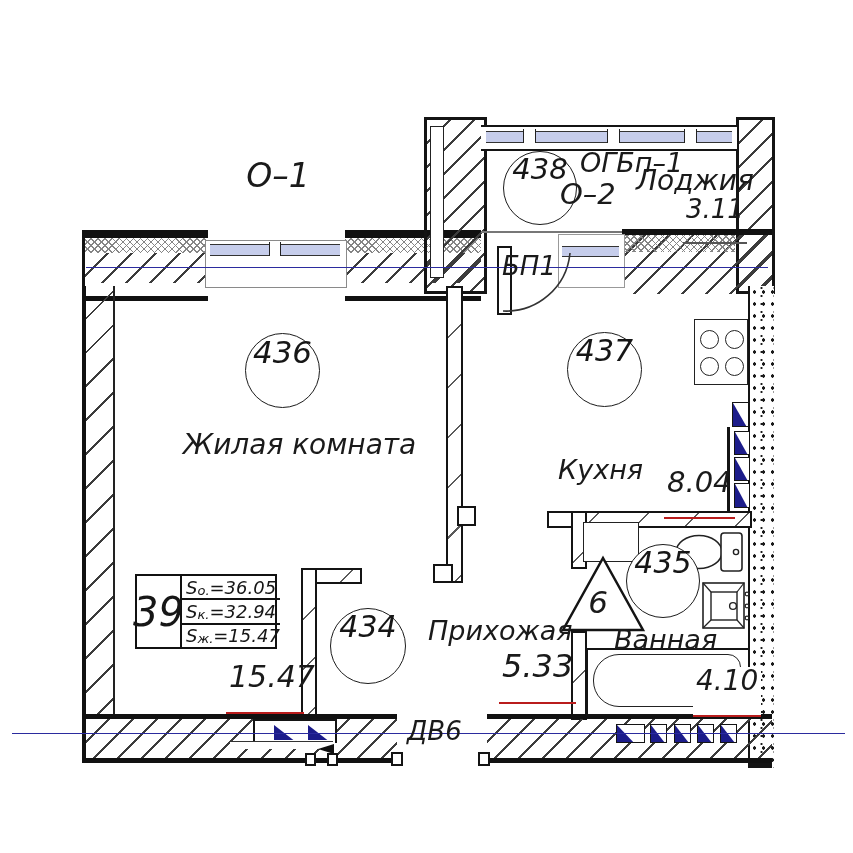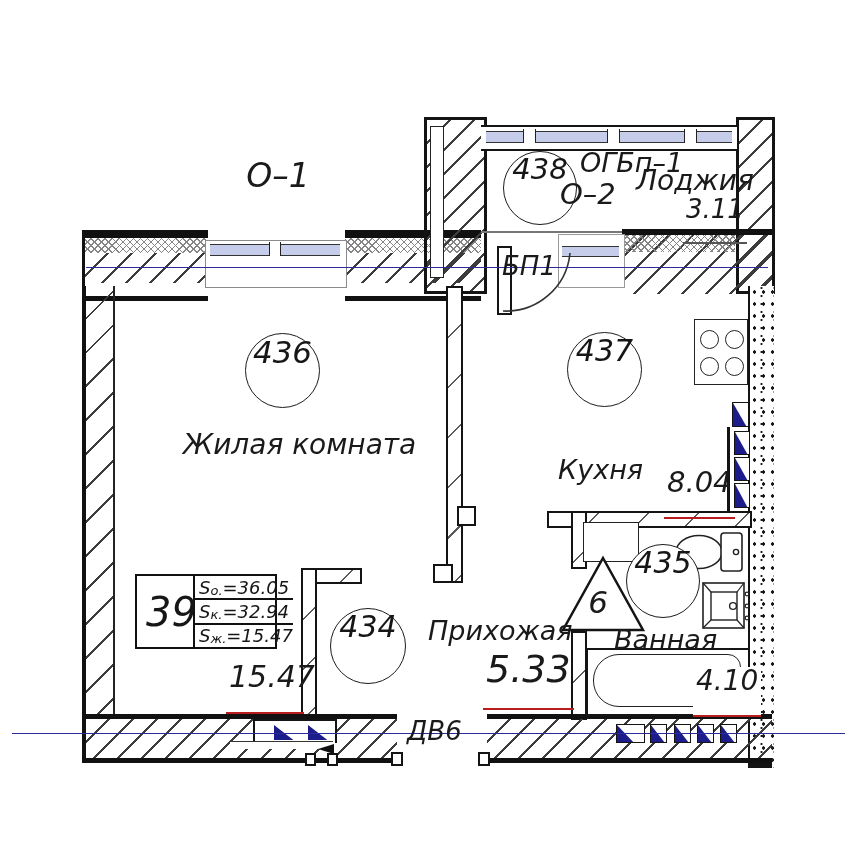--- a/index.html
+++ b/index.html
@@ -26,21 +26,21 @@
   .area{border-bottom:2px solid #b91c1c;padding:0 3px 20px 3px;}
   .cl{position:absolute;height:1.4px;background:#2b2b9e;z-index:30;}
   .rail{position:absolute;border-top:1.5px solid #333;border-bottom:1.5px solid #333;background:#c6cdeb;z-index:6;}
   .divider{position:absolute;background:#fff;border-left:1.5px solid #222;border-right:1.5px solid #222;z-index:7;}
   .navy-tri{position:absolute;background:#1c1c8a;clip-path:polygon(0 0,0 100%,88% 100%);}
   .marker-box{position:absolute;background:#fff;border:1.6px solid #141414;z-index:12;}
   svg.overlay{position:absolute;left:0;top:0;z-index:20;}
   .tbl{position:absolute;left:135px;top:574px;width:138px;height:71px;border:2px solid #111;
        background:#fff;display:flex;z-index:36;}
   .tbl-num{width:43px;border-right:2px solid #111;display:flex;align-items:center;justify-content:center;
-       font-size:40px;font-style:italic;padding-left:13px;}
+       font-size:40px;font-style:italic;}
   .tbl-rows{flex:1;display:flex;flex-direction:column;}
   .tbl-row{flex:1;border-bottom:2px solid #111;font-size:18px;font-style:italic;
        display:flex;align-items:center;padding-left:4px;}
   .tbl-row:last-child{border-bottom:none;}
   .sub{font-size:13px;position:relative;top:3px;}
 </style>
 </head>
 <body>
 
 <div class="plan">
@@ -212,21 +212,21 @@
   <div class="lbl area" style="left:683px;top:196px;font-size:26px;border-color:#555;">3.11</div>
   <div class="lbl" style="left:502px;top:253px;font-size:26px;z-index:41;">БП1</div>
 
   <div class="lbl ctr" style="left:183px;top:431px;width:225px;font-size:28px;">Жилая комната</div>
   <div class="lbl area ctr" style="left:226px;top:662px;width:72px;font-size:30px;">15.47</div>
 
   <div class="lbl" style="left:558px;top:456px;font-size:27px;">Кухня</div>
   <div class="lbl area" style="left:664px;top:468px;font-size:29px;">8.04</div>
 
   <div class="lbl" style="left:428px;top:617px;font-size:27px;">Прихожая</div>
-  <div class="lbl area" style="left:483px;top:650px;font-size:38px;">5.33</div>
+  <div class="lbl area" style="left:499px;top:650px;font-size:32px;">5.33</div>
 
   <div class="lbl" style="left:614px;top:626px;font-size:27px;z-index:41;">Ванная</div>
   <div class="lbl area" style="left:693px;top:667px;font-size:28px;background:#fff;z-index:41;">4.10</div>
 
   <div class="lbl ctr" style="left:580px;top:587px;width:36px;font-size:31px;">6</div>
   <div class="lbl" style="left:407px;top:718px;font-size:26px;">ДВ6</div>
 
   <div class="tbl">
     <div class="tbl-num">39</div>
     <div class="tbl-rows">

